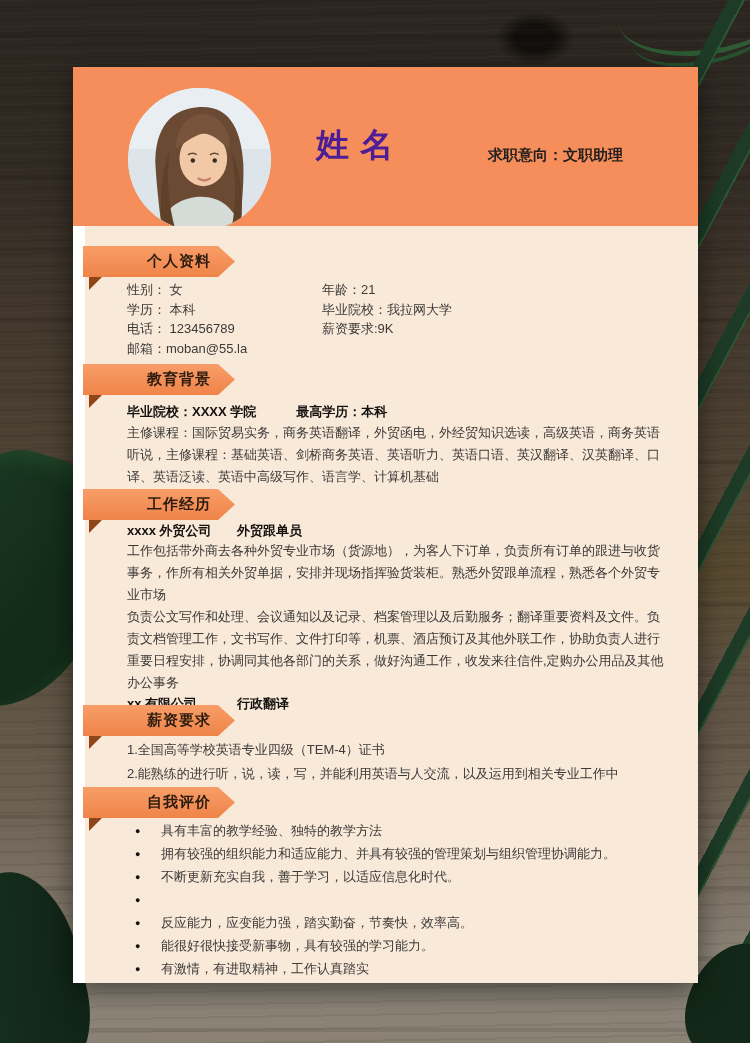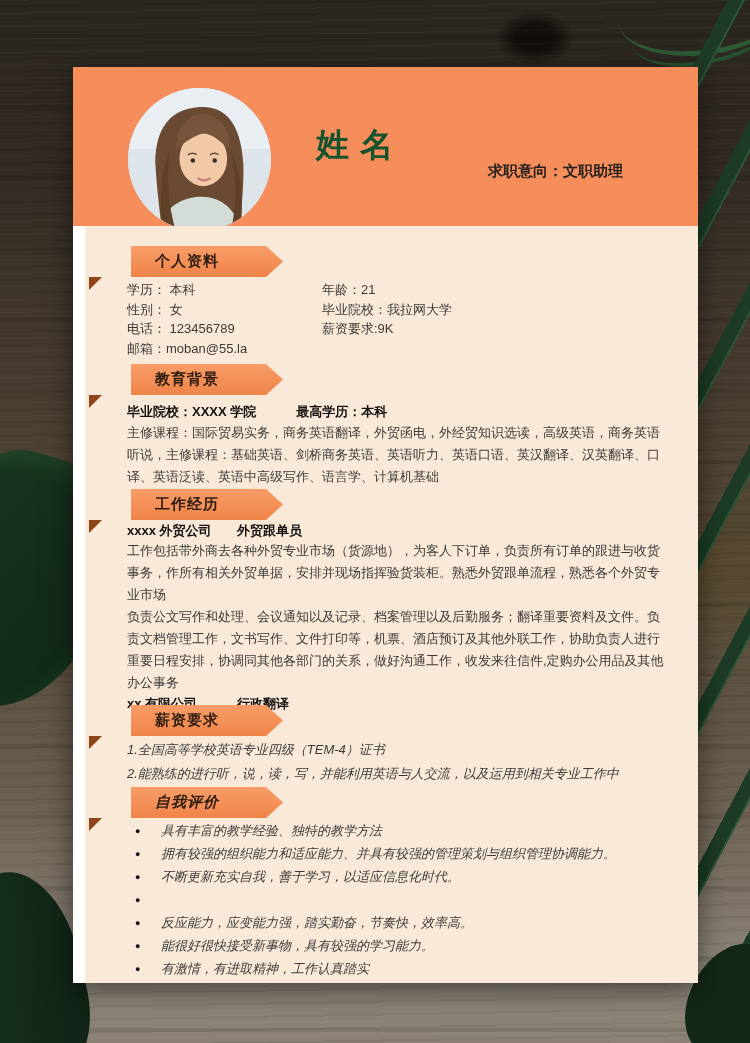--- a/index.html
+++ b/index.html
@@ -31,44 +31,44 @@
     background:repeating-linear-gradient(118deg, rgba(0,0,0,0) 0 30px, #1d3b26 30px 43px, #2d5434 43px 45px, rgba(0,0,0,0) 45px 76px);}
   .stem{position:absolute;border:0;background:transparent;border-radius:50%;}
   .stem-1{right:-38px;top:-28px;width:170px;height:78px;border-bottom:5px solid #2e5a35;transform:rotate(-7deg);}
   .stem-2{right:-30px;top:-6px;width:150px;height:66px;border-bottom:4px solid #26512f;transform:rotate(-12deg);}
   
   .page{position:absolute;left:73px;top:67px;width:625px;height:916px;background:#ffffff;
     box-shadow:0 8px 26px rgba(0,0,0,.5);}
   .header{position:absolute;left:0;top:0;width:625px;height:159px;background:#f68e5c;}
   .photo{position:absolute;left:55px;top:21px;width:143px;height:143px;border-radius:50%;overflow:hidden;background:#dfe6ec;}
   .photo svg{display:block;width:100%;height:100%;}
-  .name-title{position:absolute;left:243px;top:56px;font-size:33px;font-weight:bold;color:#14532d;letter-spacing:1px;white-space:pre;text-align:center;}
-  .job-intent{position:absolute;left:415px;top:95px;font-size:15px;font-weight:bold;color:#24201d;}
+  .name-title{position:absolute;left:243px;top:56px;font-size:33px;font-weight:bold;color:#4c1d95;letter-spacing:1px;white-space:pre;text-align:center;}
+  .job-intent{position:absolute;left:415px;top:79px;font-size:15px;font-weight:bold;color:#24201d;}
   .content{position:absolute;left:12px;top:159px;width:613px;height:757px;background:#f9e9d9;font-size:13px;color:#3c3a38;}
   
   .ribbon-wrap{position:relative;height:31px;width:152px;margin-left:-2px;}
   .ribbon{position:absolute;left:0;top:0;width:152px;height:31px;
     background:linear-gradient(180deg,#f89d68,#ef8449);
     clip-path:polygon(0 0, 135px 0, 152px 15.5px, 135px 31px, 0 31px);
-    display:flex;align-items:center;box-sizing:border-box;padding-left:24px;
-    font-size:15px;font-weight:bold;color:#2c1b0e;letter-spacing:1px;margin-left:48px;}
+    display:flex;align-items:center;box-sizing:border-box;padding-left:64px;
+    font-size:15px;font-weight:bold;color:#2c1b0e;letter-spacing:1px;}
   .fold{position:absolute;left:6px;top:31px;width:0;height:0;
     border-top:13px solid #8f4518;border-right:13px solid transparent;}
   
   .tx{margin-left:42px;margin-right:26px;}
   .info-grid{margin-top:3px;display:grid;grid-template-columns:195px 1fr;grid-auto-flow:column;grid-template-rows:repeat(4,19.5px);line-height:19.5px;}
   .bold-line{font-weight:bold;color:#141210;line-height:19px;display:flex;}
   .para{line-height:22px;}
   .job-head{display:flex;line-height:19px;font-weight:bold;color:#141210;align-items:center;}
   .job-co{width:110px;flex:0 0 110px;}
   .skill-line{line-height:23.5px;}
   .eval-item{display:flex;line-height:22px;margin-bottom:1px;}
   .bullet{flex:0 0 26px;padding-left:8px;font-size:9px;line-height:22px;color:#111;}
   .mt20{margin-top:20px;} .mt6{margin-top:6px;} .mt7{margin-top:7px;}
-  .mt1{margin-top:1px;} .mt2{margin-top:2px;font-style:italic;} .mtm8{margin-top:-8px;}
+  .mt1{margin-top:1px;} .mt2{margin-top:2px;} .mtm8{margin-top:-8px;}
   .gap40{width:40px;flex:0 0 40px;}
 </style>
 </head>
 <body>
 
 <div class="bg-wood"></div>
 <div class="bg-grain"></div>
 <div class="stem stem-1"></div>
 <div class="stem stem-2"></div>
 <div class="fronds"></div>
@@ -106,22 +106,22 @@
     <div class="job-intent">求职意向：文职助理</div>
   </div>
 
   <div class="content">
 
     <div class="ribbon-wrap mt20">
       <div class="ribbon">个人资料</div>
       <div class="fold"></div>
     </div>
     <div class="tx info-grid">
+      <div>性别： 女</div>
       <div>学历： 本科</div>
-      <div>性别： 女</div>
       <div>电话： 123456789</div>
       <div>邮箱：moban@55.la</div>
       <div>年龄：21</div>
       <div>毕业院校：我拉网大学</div>
       <div>薪资要求:9K</div>
     </div>
 
     <div class="ribbon-wrap mt6">
       <div class="ribbon">教育背景</div>
       <div class="fold"></div>

